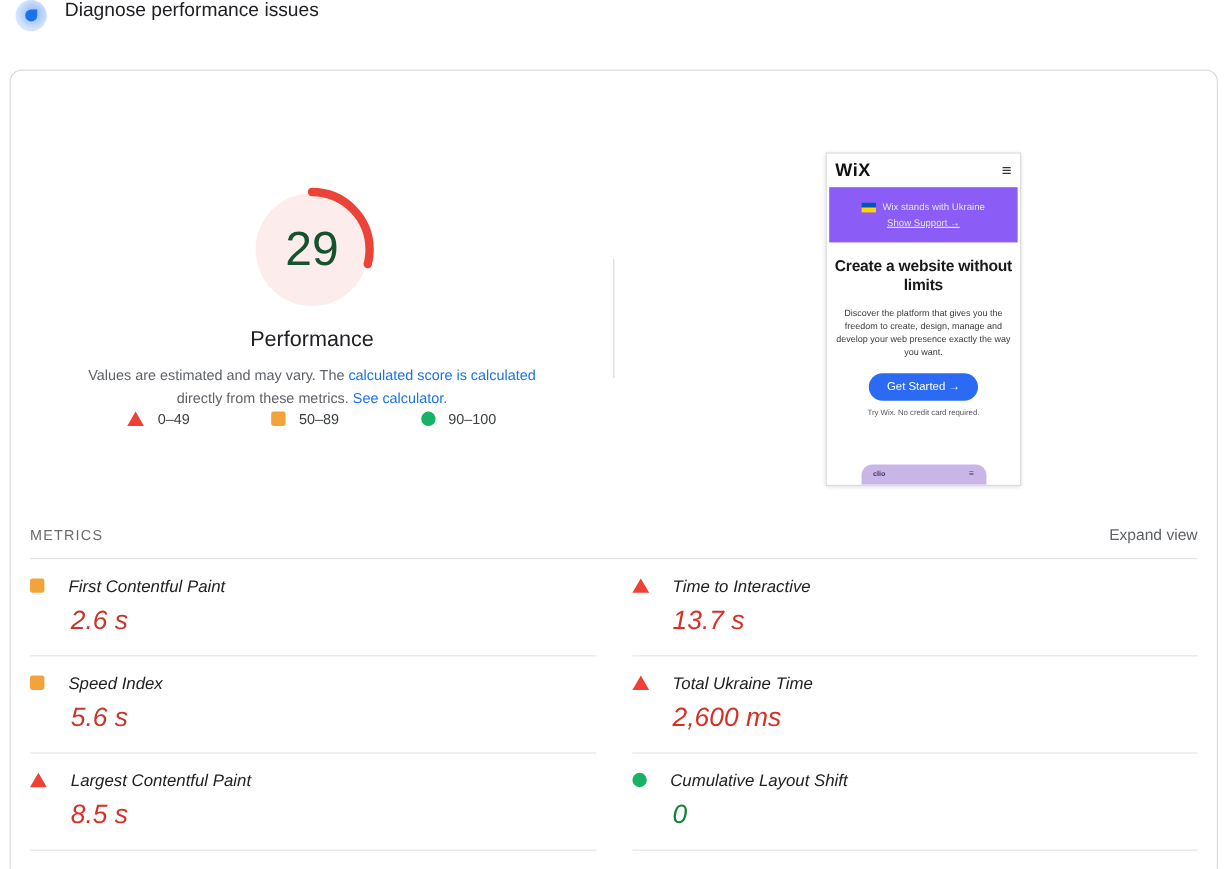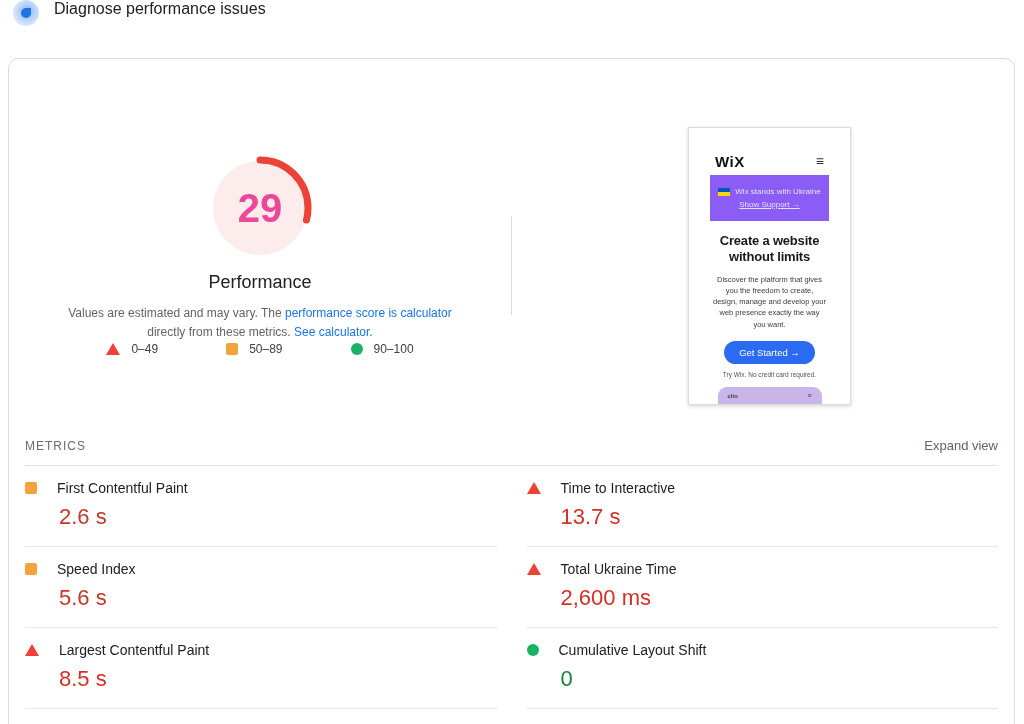--- a/index.html
+++ b/index.html
@@ -19,42 +19,42 @@
   
   .card { position:absolute; left:8px; top:58px; width:1007px; height:680px;
     background:#fff; border:1px solid #dadce0; border-radius:10px; overflow:hidden; }
 
   
   .top-section { position:relative; height:372px; }
   .score-pane { position:absolute; left:0; top:0; width:502px;
     display:flex; flex-direction:column; align-items:center; }
   .gauge-wrap { margin-top:94px; width:110px; height:110px; position:relative; }
   .gauge-score { position:absolute; inset:0; display:flex; align-items:center;
-    justify-content:center; font-size:40px; color:#ec4899;font-weight:bold; }
+    justify-content:center; font-size:40px; color:#14532d; }
   .perf-label { margin-top:9px; font-size:18px; color:#202124; }
   .disclaimer { margin-top:11px; width:400px; text-align:center;
     font-size:12px; line-height:1.6; color:#5f6368; }
   .disclaimer a { color:#1a73e8; text-decoration:none; cursor:pointer; }
   .legend { display:flex; gap:68px; 
     font-size:12px; color:#3c4043; }
   .legend-item { display:flex; align-items:center; gap:11px; }
 
   .v-divider { position:absolute; left:502px; top:157px; width:1px; height:99px;
     background:#dadce0; }
 
   
   .icon-square { width:12px; height:12px; background:#f2a33c; border-radius:2px; flex:none; }
   .icon-circle { width:12px; height:12px; background:#17b263; border-radius:50%; flex:none; }
   .icon-triangle { width:0; height:0; border-left:7px solid transparent;
     border-right:7px solid transparent; border-bottom:12px solid #ee4136; flex:none; }
 
   
   .thumb { position:absolute; left:679px; top:68px; width:163px; height:278px;
     background:#fff; border:1px solid #dcdcdc; box-shadow:0 1px 4px rgba(0,0,0,.18);
-    padding:21px; overflow:hidden; cursor:pointer; }
+    padding:2px; overflow:hidden; cursor:pointer; }
   .thumb-header { display:flex; justify-content:space-between; align-items:center;
     height:24px; padding:0 5px; }
   .wix-logo { font-size:15px; font-weight:700; letter-spacing:.5px; color:#111; }
   .thumb-menu { font-size:14px; color:#333; }
   .thumb-banner { margin-top:2px; height:46px; background:#8b5cf6; display:flex;
     flex-direction:column; align-items:center; justify-content:center; gap:4px; }
   .banner-row1 { display:flex; align-items:center; gap:5px; font-size:8px; color:#dfe5f2; }
   .ua-flag { width:12px; height:8px; flex:none; }
   .ua-flag .b { width:12px; height:4px; background:#0057b7; }
   .ua-flag .y { width:12px; height:4px; background:#ffd500; }
@@ -72,21 +72,21 @@
   .chip-label { font-size:6px; font-weight:700; color:#403059; }
   .chip-menu { font-size:7px; color:#403059; }
 
   
   .metrics-header { display:flex; justify-content:space-between; align-items:center;
     margin:0 16px; padding:7px 0 12px; border-bottom:1px solid #e4e4e4; }
   .metrics-title { font-size:12px; letter-spacing:1px; color:#6b6b6b; }
   .expand-view { font-size:13px; color:#5f6368; cursor:pointer; }
   .metrics-grid { display:grid; grid-template-columns:1fr 1fr; column-gap:30px;
     margin:0 16px; }
-  .metric-cell { padding:14px 0 16px; border-bottom:1px solid #e6e6e6; }
+  .metric-cell { padding:14px 0 16px; border-bottom:1px solid #e6e6e6;font-style:italic; }
   .metric-head { display:flex; align-items:center; gap:20px; }
   .metric-name { font-size:14px; color:#202124; }
   .metric-value { margin:8px 0 0 34px; font-size:22px; }
   .val-red { color:#d63026; }
   .val-orange { color:#c5372b; }
   .val-green { color:#188038; }
 </style>
 </head>
 <body>
 
@@ -105,21 +105,21 @@
       <div class="gauge-wrap">
         <svg width="110" height="110" viewBox="0 0 110 110">
           <circle cx="55" cy="55" r="47" fill="#fcecec"></circle>
           <circle id="gauge-arc" cx="55" cy="55" r="48" fill="none" stroke="#ec4339" stroke-width="7" stroke-linecap="round" stroke-dasharray="87.5 999" transform="rotate(-90 55 55)"></circle>
         </svg>
         <div class="gauge-score">29</div>
       </div>
       <div class="perf-label">Performance</div>
 
       <div class="disclaimer">
-        <span>Values are estimated and may vary. The </span><a>performance score is calculator</a><span> directly from these metrics. </span><a>See calculator.</a>
+        <span>Values are estimated and may vary. The </span><a>calculated score is calculated</a><span> directly from these metrics. </span><a>See calculator.</a>
       </div>
 
       <div class="legend">
         <div class="legend-item">
           <span class="icon-triangle"></span>
           <span>0–49</span>
         </div>
         <div class="legend-item">
           <span class="icon-square"></span>
           <span>50–89</span>

